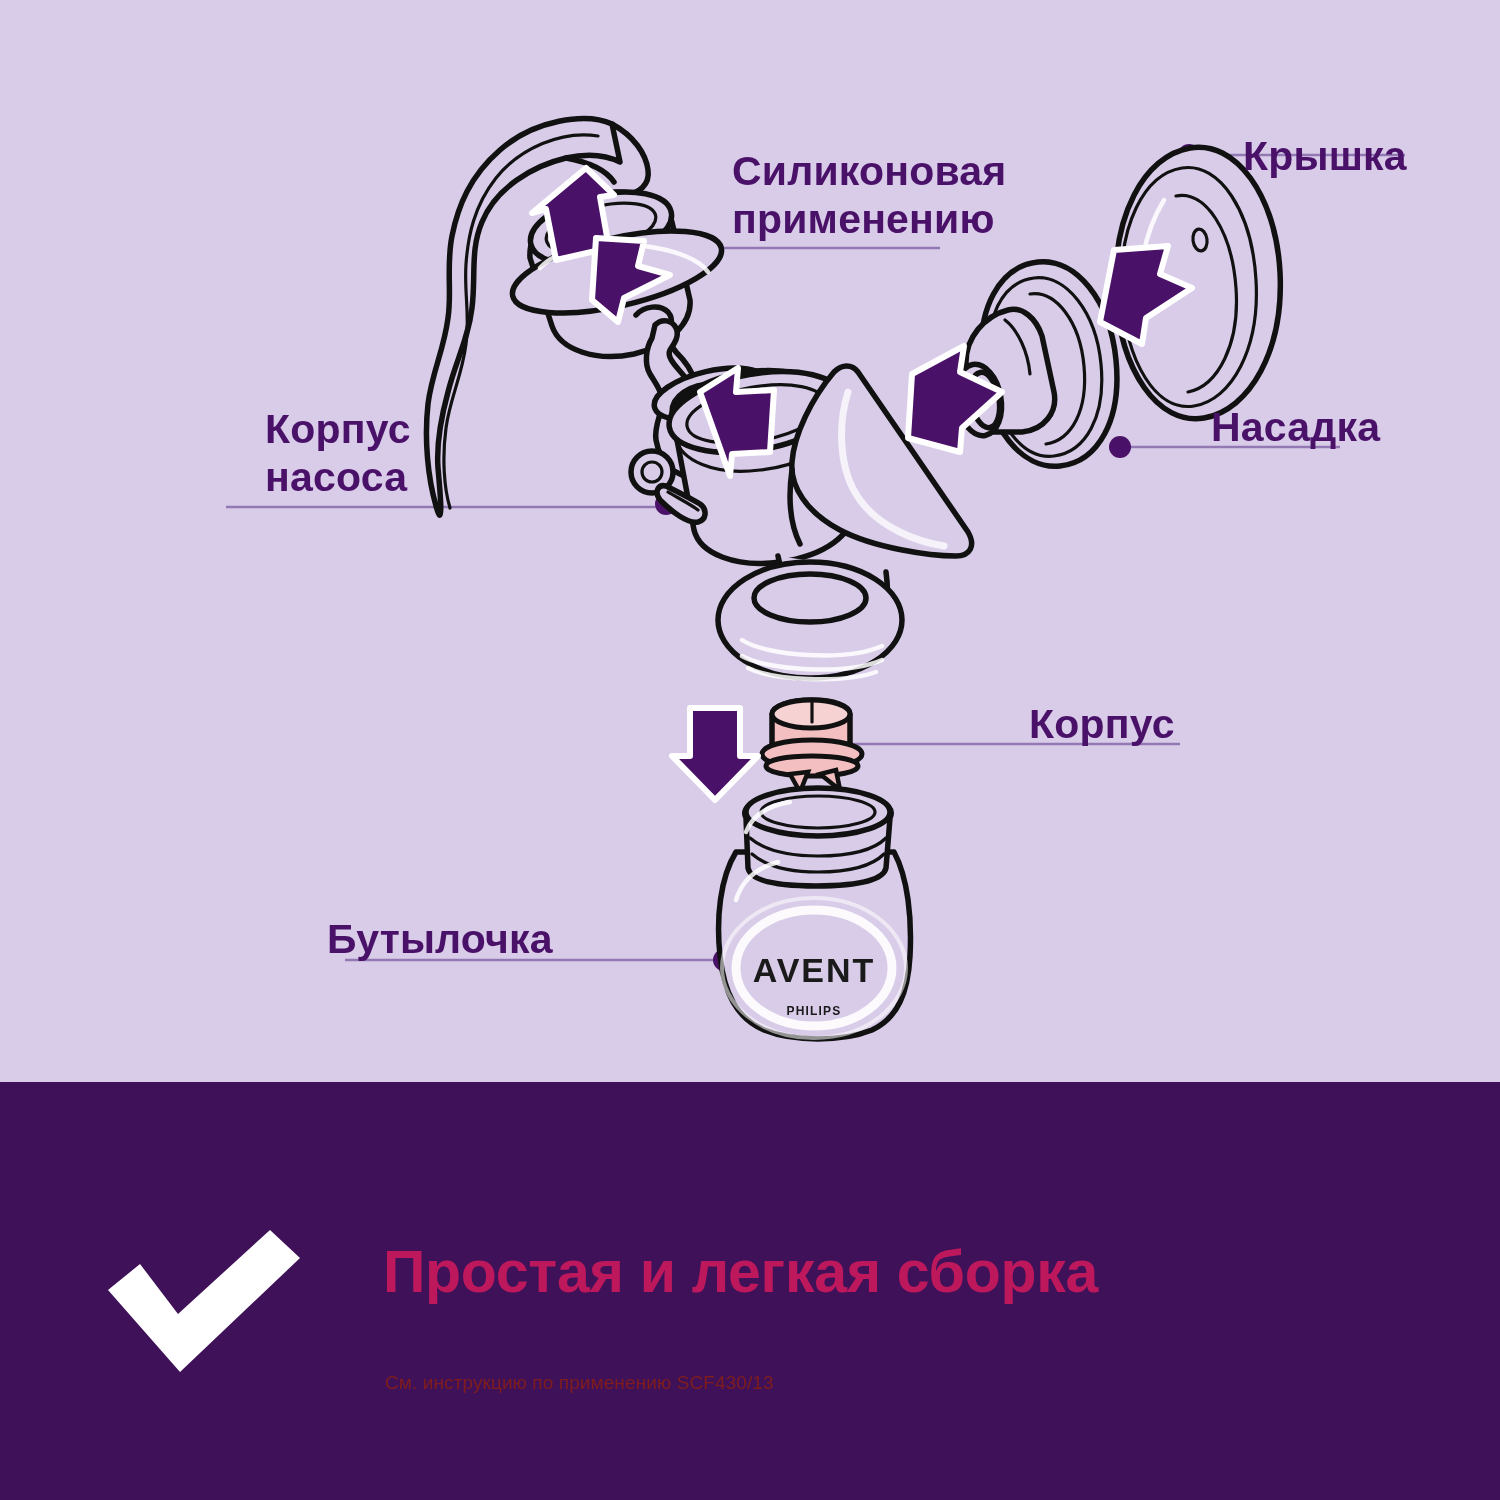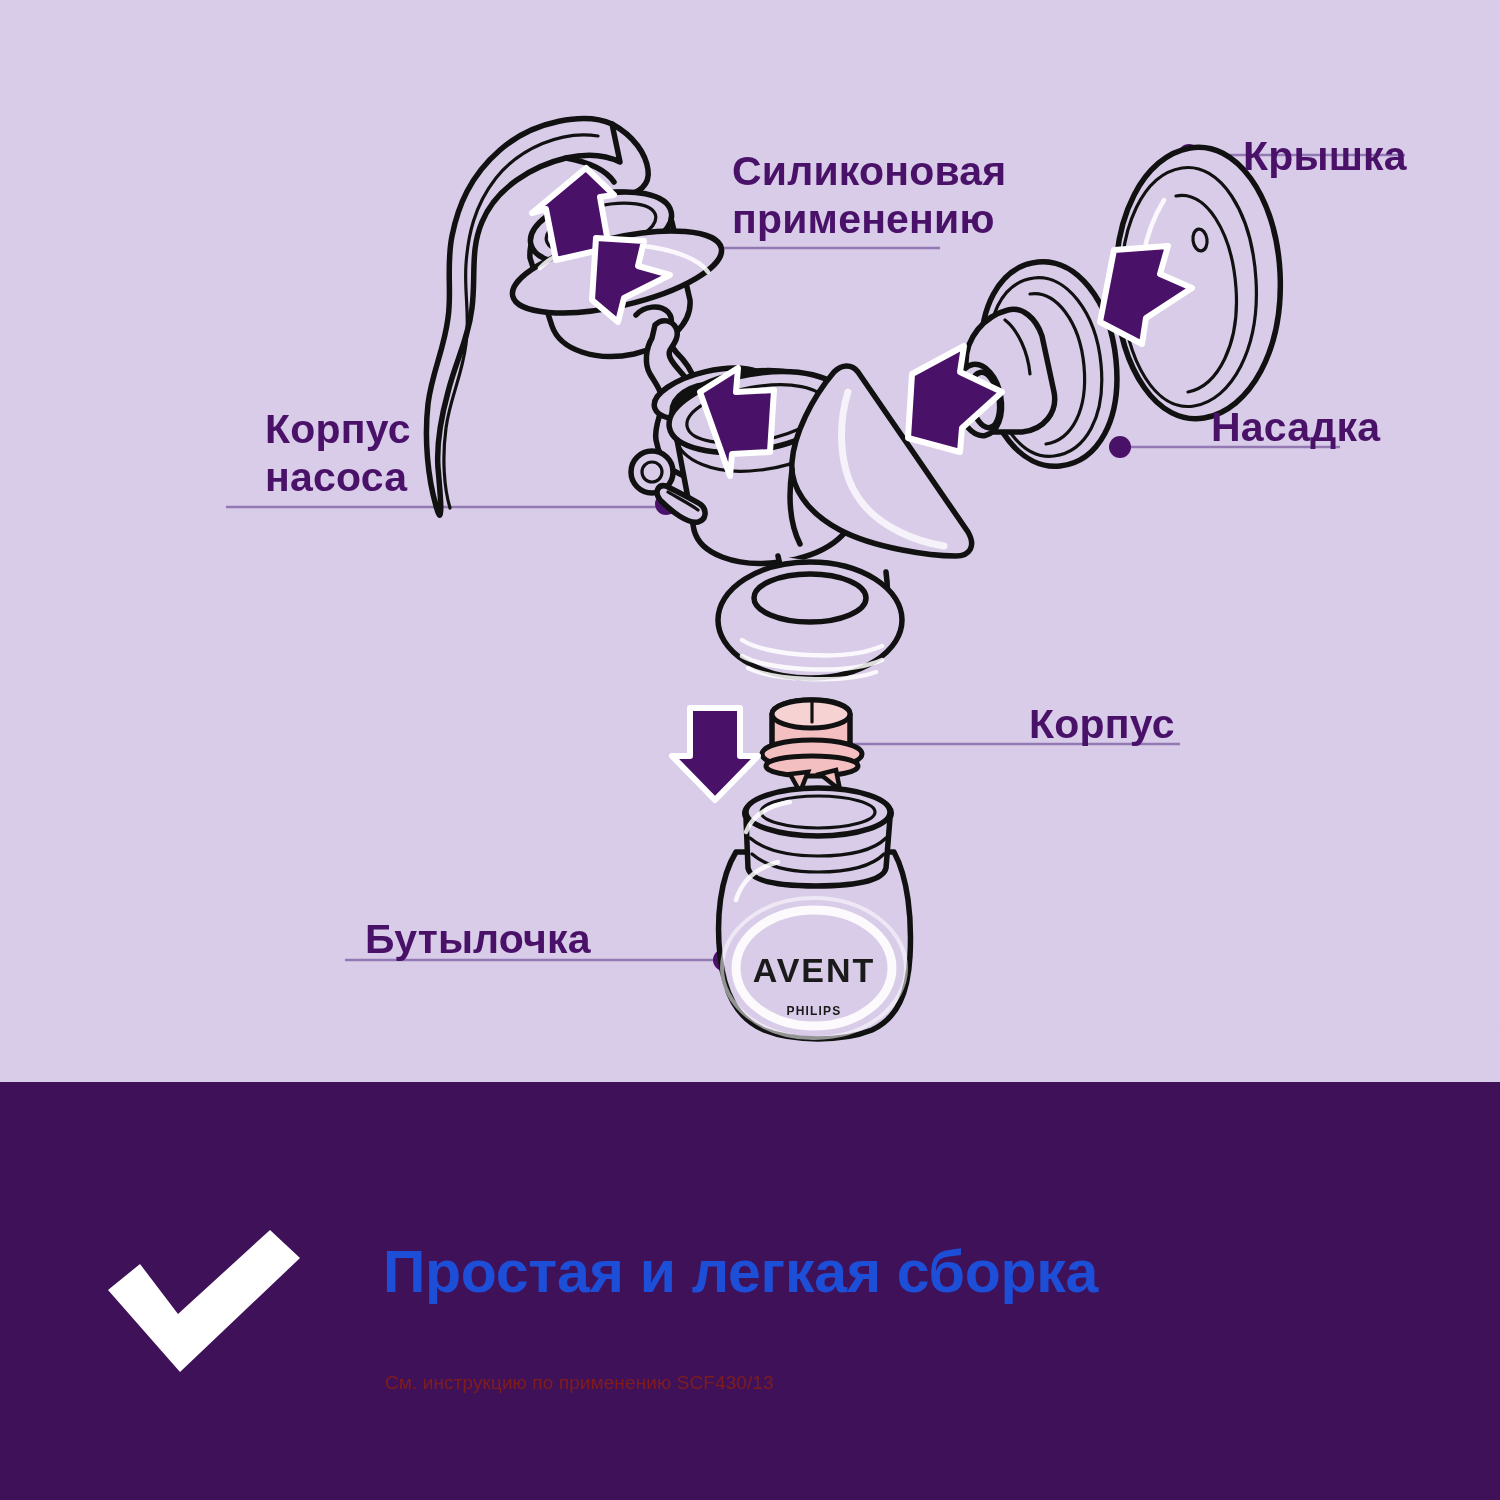--- a/index.html
+++ b/index.html
@@ -41,21 +41,21 @@
     z-index:4;
   }
   .label.two-line{line-height:1.18;}
 
   
   .check-wrap{
     position:absolute;left:100px;top:1222px;width:210px;height:160px;z-index:5;
   }
   .headline{
     position:absolute;left:383px;top:1238px;z-index:5;
-    color:#1d4ed8;font-size:59px;font-weight:700;letter-spacing:-0.3px;
+    color:#be185d;font-size:59px;font-weight:700;letter-spacing:-0.3px;
     white-space:nowrap;
   }
   .subline{
     position:absolute;left:385px;top:1372px;z-index:5;
     color:#7f1d1d;font-size:19px;font-weight:400;letter-spacing:.1px;
     white-space:nowrap;
   }
 </style>
 </head>
 <body>
@@ -254,21 +254,21 @@
 
   <div class="label" style="left:1243px; top:113px;margin-top:20px;">Крышка</div>
 
   <div class="label two-line" style="left:265px; top:405px;">Корпус
 насоса</div>
 
   <div class="label" style="left:1171px; top:404px;margin-left:40px;">Насадка</div>
 
   <div class="label" style="left:1029px; top:701px;">Корпус</div>
 
-  <div class="label" style="left:365px; top:916px;text-align:center;">Бутылочка</div>
+  <div class="label" style="left:327px; top:916px;text-align:center;">Бутылочка</div>
 
   <div class="check-wrap">
     <svg viewBox="0 0 210 160" width="210" height="160">
       <path d="M8,68 L40,42 L78,92 L170,8 L200,36 L80,150 Z" fill="#ffffff"></path>
     </svg>
   </div>
 
   <div class="headline">Простая и легкая сборка</div>
 
   <div class="subline">См. инструкцию по применению SCF430/13</div>

